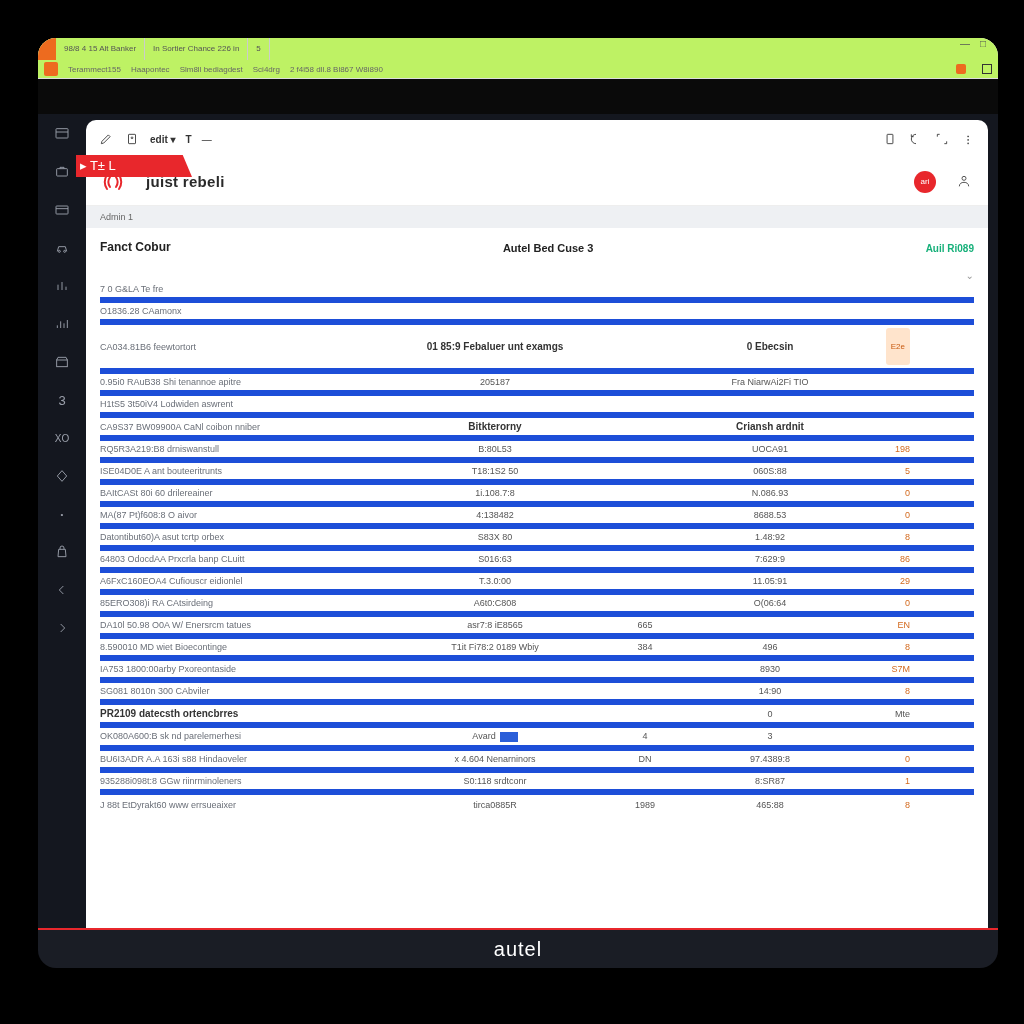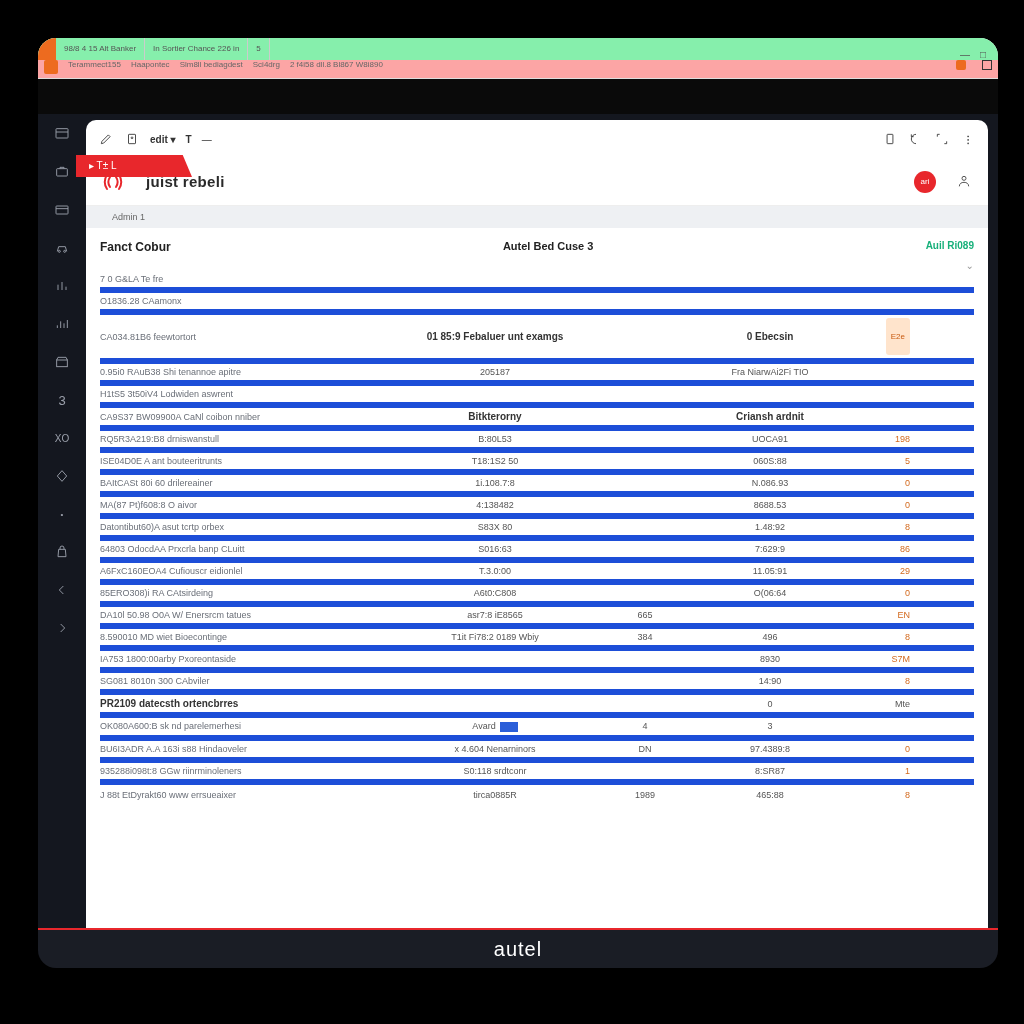--- a/index.html
+++ b/index.html
@@ -1,50 +1,50 @@
 <!DOCTYPE html>
 <html><head>
 <meta charset="utf-8">
 <style>
 *{box-sizing:border-box;margin:0;padding:0;font-family:-apple-system,BlinkMacSystemFont,"Segoe UI",Arial,sans-serif}
 body{background:#000;width:1024px;height:1024px;overflow:hidden;position:relative}
 .outer-frame{position:absolute;left:38px;top:38px;width:960px;height:930px;background:#000;border-radius:18px;overflow:hidden}
 .browser-chrome{background:#fff;border-bottom:1px solid #ddd}
-.tab-row{display:flex;align-items:flex-end;height:22px;background:#86efac;font-size:8px;color:#555}
+.tab-row{display:flex;align-items:flex-start;height:22px;background:#bef264;font-size:8px;color:#555}
 .tab-orange{width:18px;height:22px;background:#ed6b1f}
 .tab-text{padding:0 8px;border-right:1px solid #ccc;line-height:22px}
 .tab-spacer{flex:1}
 .win-controls{display:flex;gap:10px;padding-right:12px;font-size:10px}
-.addr-row{display:flex;height:18px;background:#fca5a5;font-size:8px;color:#666;padding:0 6px;gap:10px}
+.addr-row{display:flex;align-items:center;height:18px;background:#bef264;font-size:8px;color:#666;padding:0 6px;gap:10px}
 .addr-icon{width:14px;height:14px;background:#ed6b1f;border-radius:2px}
 .right-dot{width:10px;height:10px;background:#ed6b1f;border-radius:2px;margin-left:auto;margin-right:6px}
 .right-sq{width:10px;height:10px;border:1px solid #333}
 .dark-band{height:36px;background:#0a0a0a}
 .app-area{position:absolute;left:0;right:0;top:76px;bottom:40px;background:#14171f;display:flex}
-.red-tab{position:absolute;left:38px;top:117px;width:116px;height:22px;background:#e8272c;color:#fff;font-size:10px;line-height:22px;padding-left:13px;clip-path:polygon(0 0,92% 0,100% 100%,0 100%);z-index:5}
+.red-tab{position:absolute;left:38px;top:117px;width:116px;height:22px;background:#e8272c;color:#fff;font-size:13px;line-height:22px;padding-left:4px;clip-path:polygon(0 0,92% 0,100% 100%,0 100%);z-index:5}
 .sidebar{width:48px;background:#14171f;display:flex;flex-direction:column;align-items:center;gap:22px;padding-top:12px}
 .sb-icon{width:18px;height:16px;display:flex;align-items:center;justify-content:center;color:#9ba0ab;font-size:14px}
 .sb-icon svg{width:16px;height:16px;stroke:#9ba0ab;fill:none;stroke-width:1.4}
 .main{flex:1;display:flex;flex-direction:column;overflow:hidden;padding-right:4px}
 .tool-row{height:38px;background:#fff;border-radius:10px 10px 0 0;margin:6px 6px 0 0;display:flex;align-items:center;padding:0 12px;gap:10px;font-size:10px;color:#333}
 .tool-icon{width:16px;height:16px;display:flex;align-items:center;justify-content:center}
 .tool-icon svg{width:14px;height:14px;stroke:#333;fill:none;stroke-width:1.5}
 .tool-spacer{flex:1}
 .brand-row{height:48px;background:#fff;margin:0 6px 0 0;display:flex;align-items:center;padding:0 14px;gap:20px;border-bottom:1px solid #eee}
 .brand-logo{width:26px;height:26px;display:flex;align-items:center;justify-content:center}
 .brand-logo svg{width:24px;height:24px}
 .brand-text{font-size:15px;font-weight:600;color:#2a2a2a;letter-spacing:.3px}
 .brand-spacer{flex:1}
 .red-circle{width:22px;height:22px;border-radius:50%;background:#e8272c;color:#fff;font-size:8px;display:flex;align-items:center;justify-content:center}
 .user-icon{width:18px;height:18px}
 .user-icon svg{width:16px;height:16px;stroke:#555;fill:none;stroke-width:1.5}
-.crumb{height:22px;background:#eef0f3;margin-right:6px;font-size:9px;color:#666;padding:0 26px;line-height:22px}
+.crumb{height:22px;background:#eef0f3;margin-right:6px;font-size:9px;color:#666;padding:0 14px;line-height:22px}
 .content{flex:1;background:#fff;margin-right:6px;overflow:auto;padding:12px 14px;font-size:10px;color:#444}
 .content::-webkit-scrollbar{width:0}
-.head-row{display:flex;align-items:flex-start;}
+.head-row{display:flex;align-items:flex-end;margin-bottom:10px}
 .head-left{font-weight:700;color:#222;font-size:12px}
 .head-center{flex:1;text-align:center;font-weight:600;color:#222;font-size:11px}
 .head-right{color:#17b07a;font-size:10px;font-weight:700}
 .chev{margin-left:auto;color:#999;font-size:10px;padding-top:6px;text-align:right}
 .row{display:flex;align-items:center;min-height:20px;border-bottom:6px solid #1d4ed8;padding:3px 0}
 .row:last-child{border-bottom:none}
 .c-name{width:310px;color:#6a6f78;font-size:9px;white-space:nowrap;overflow:hidden;text-overflow:ellipsis}
 .c-a{width:170px;text-align:center;color:#555;font-size:9px}
 .c-b{width:130px;text-align:center;color:#555;font-size:9px}
 .c-c{width:120px;text-align:center;color:#555;font-size:9px}

